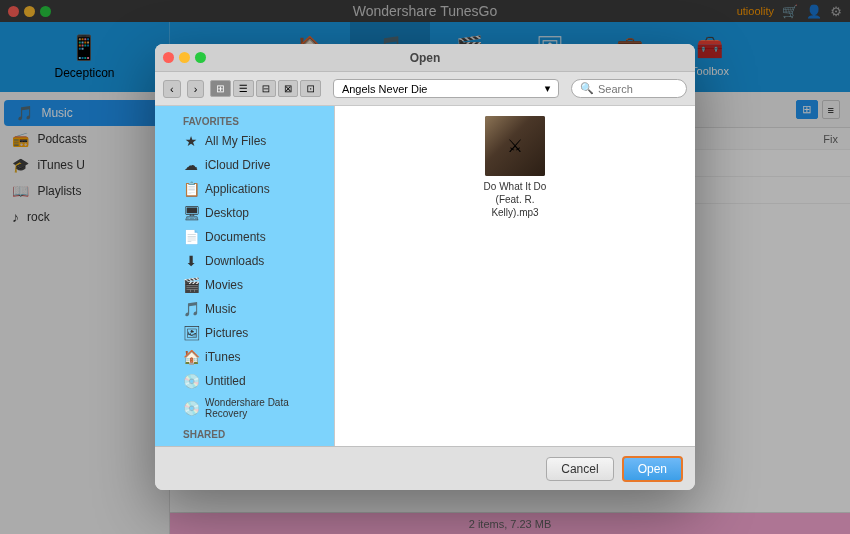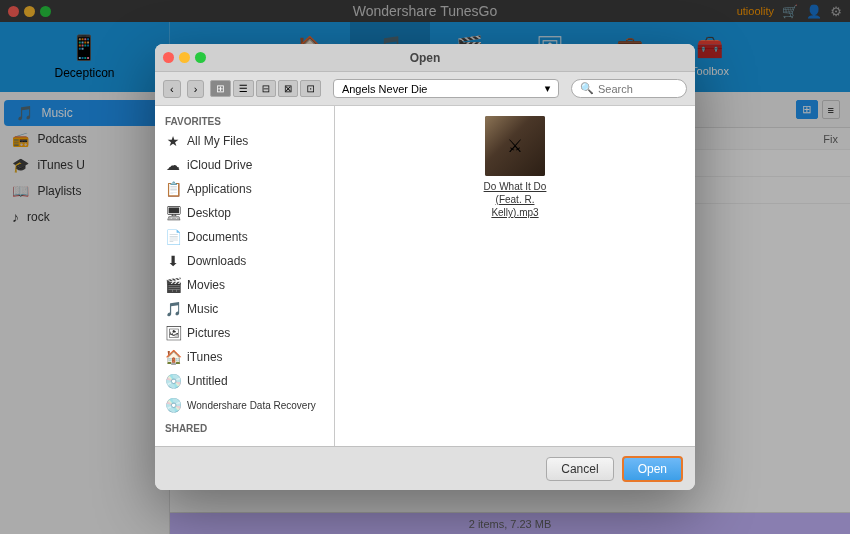--- a/index.html
+++ b/index.html
@@ -75,21 +75,21 @@
     .col-name { flex: 1; }
     .view-btn { background: none; border: 1px solid #ccc; padding: 2px 5px; cursor: pointer; font-size: 11px; border-radius: 2px; }
     .view-btn.active { background: #2196f3; border-color: #2196f3; color: white; }
 
     .file-list { flex: 1; overflow-y: auto; }
     .file-row { display: flex; align-items: center; padding: 6px 12px; font-size: 12px; color: #333; border-bottom: 1px solid #f0f0f0; }
     .file-row-checkbox { width: 20px; }
     .file-row-name { flex: 1; }
 
     .status-bar {
-      height: 22px; background: #c4b5fd; border-top: 1px solid #ddd;
+      height: 22px; background: #f9a8d4; border-top: 1px solid #ddd;
       display: flex; align-items: center; justify-content: center;
       font-size: 11px; color: #666;
     }
 
     
     .modal-overlay {
       position: absolute; top: 0; left: 0; right: 0; bottom: 0;
       background: rgba(0,0,0,0.3); display: flex; align-items: center; justify-content: center;
       z-index: 100;
     }
@@ -121,22 +121,22 @@
       flex: 1; background: white; border: 1px solid #aaa; border-radius: 4px;
       padding: 2px 8px; font-size: 11px; display: flex; align-items: center; justify-content: space-between; margin: 0 6px;
     }
     .modal-search {
       background: white; border: 1px solid #aaa; border-radius: 10px;
       padding: 2px 8px; font-size: 11px; display: flex; align-items: center; gap: 4px;
     }
 
     .modal-body { display: flex; height: 340px; }
     .modal-sidebar {
-      width: 180px; background: #ffffff; border-right: 1px solid #c8c8c8;
-      overflow-y: auto; padding-top: 4px;
+      width: 180px; background: #7dd3fc; border-right: 1px solid #c8c8c8;
+      overflow-y: auto; padding-top: 4px; padding-left: 18px;
     }
     .modal-sidebar-section { font-size: 10px; color: #666; padding: 6px 10px 2px; font-weight: 700; text-transform: uppercase; }
     .modal-sidebar-item {
       display: flex; align-items: center; gap: 6px;
       padding: 4px 10px; cursor: pointer; font-size: 12px; color: #333;
     }
     .modal-sidebar-icon { font-size: 14px; width: 16px; text-align: center; }
     .modal-content-area {
       flex: 1; background: white; padding: 10px; overflow-y: auto;
       display: flex; flex-direction: column; align-items: center; justify-content: flex-start;
@@ -144,21 +144,21 @@
     }
     .file-thumb {
       display: flex; flex-direction: column; align-items: center; gap: 4px;
       width: 80px;
     }
     .album-art {
       width: 60px; height: 60px; background: linear-gradient(135deg, #555 0%, #222 100%);
       border-radius: 2px; position: relative; overflow: hidden;
       display: flex; align-items: center; justify-content: center;
     }
-    .file-thumb-name { font-size: 10px; color: #333; text-align: center; line-height: 1.3; text-decoration: underline; }
+    .file-thumb-name { font-size: 10px; color: #333; text-align: center; line-height: 1.3; }
 
     .modal-footer {
       height: 44px; background: #e0e0e0; border-top: 1px solid #c0c0c0;
       display: flex; align-items: center; justify-content: flex-end; padding: 9px 12px; gap: 8px;
     }
     .cancel-btn {
       background: linear-gradient(to bottom, #f5f5f5, #e0e0e0);
       border: 1px solid #aaa; border-radius: 4px; padding: 4px 14px;
       font-size: 12px; cursor: pointer; color: #333;
     }

